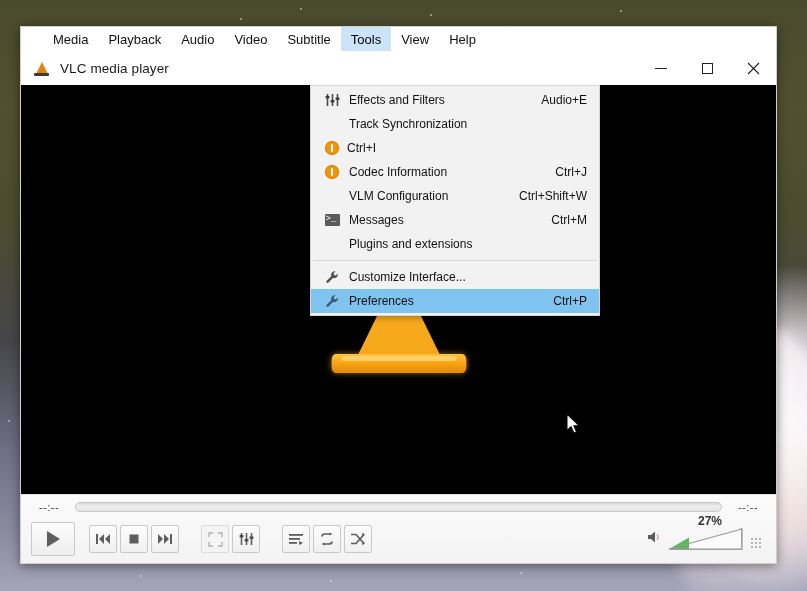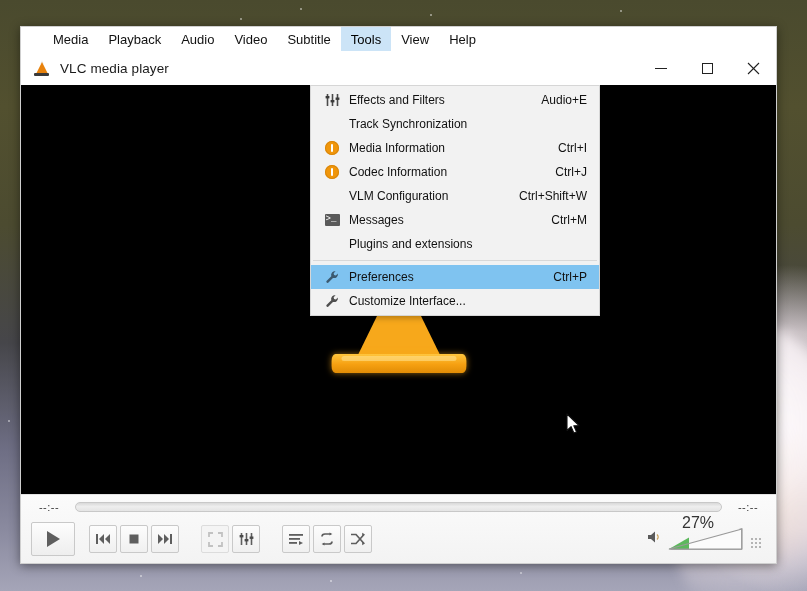--- a/index.html
+++ b/index.html
@@ -370,23 +370,24 @@
   }
   #vol-fill {
     position: absolute;
     left: 1px; bottom: 2px;
     width: 20px; height: 20px;
     background: #5cb85c;
     clip-path: polygon(0 100%, 100% 42%, 100% 100%);
   }
   #vol-label {
     position: absolute;
-    left: 14px; top: -13px;
-    font-size: 16px;
+    left: 30px; top: -13px;
+    font-size: 12px;
     color: #333;
+    font-weight: bold;
   }
   #resize-grip {
     width: 12px; height: 12px;
     margin-left: 8px;
     align-self: flex-end;
     margin-bottom: 2px;
     background-image:
       radial-gradient(circle, #b4b4b4 40%, transparent 41%);
     background-size: 4px 4px;
     background-position: 0 0;
@@ -492,21 +493,20 @@
       <div class="mi">
         <span class="mi-icon"></span>
         <span class="mi-label">Track Synchronization</span>
         <span class="mi-shortcut"></span>
       </div>
 
       <div class="mi">
         <span class="mi-icon">
             <span class="ico-info"></span>
           </span>
-        <span class="mi-label">Media Information</span>
         <span class="mi-shortcut">Ctrl+I</span>
       </div>
 
       <div class="mi">
         <span class="mi-icon">
             <span class="ico-info"></span>
           </span>
         <span class="mi-label">Codec Information</span>
         <span class="mi-shortcut">Ctrl+J</span>
       </div>
@@ -527,38 +527,38 @@
       </div>
 
       <div class="mi">
         <span class="mi-icon"></span>
         <span class="mi-label">Plugins and extensions</span>
         <span class="mi-shortcut"></span>
       </div>
 
       <div class="mi-sep"></div>
 
+      <div class="mi">
+        <span class="mi-icon">
+          <svg class="ico-wrench" width="15" height="15" viewBox="0 0 16 16">
+            <path d="M11.3 1.4a4 4 0 0 0-4.6 5.2L1.6 11.7a1.3 1.3 0 0 0 1.8 1.8l5.1-5.1a4 4 0 0 0 5.2-4.6l-2.1 2.1-1.9-.5-.5-1.9z" fill="#4f4f4f"></path>
+          </svg>
+        </span>
+        <span class="mi-label">Customize Interface...</span>
+        <span class="mi-shortcut"></span>
+      </div>
+
       <div class="mi selected">
         <span class="mi-icon">
           <svg class="ico-wrench" width="15" height="15" viewBox="0 0 16 16">
             <path d="M11.3 1.4a4 4 0 0 0-4.6 5.2L1.6 11.7a1.3 1.3 0 0 0 1.8 1.8l5.1-5.1a4 4 0 0 0 5.2-4.6l-2.1 2.1-1.9-.5-.5-1.9z" fill="#3c5a70"></path>
           </svg>
         </span>
         <span class="mi-label">Preferences</span>
         <span class="mi-shortcut">Ctrl+P</span>
-      </div>
-
-      <div class="mi">
-        <span class="mi-icon">
-          <svg class="ico-wrench" width="15" height="15" viewBox="0 0 16 16">
-            <path d="M11.3 1.4a4 4 0 0 0-4.6 5.2L1.6 11.7a1.3 1.3 0 0 0 1.8 1.8l5.1-5.1a4 4 0 0 0 5.2-4.6l-2.1 2.1-1.9-.5-.5-1.9z" fill="#4f4f4f"></path>
-          </svg>
-        </span>
-        <span class="mi-label">Customize Interface...</span>
-        <span class="mi-shortcut"></span>
       </div>
 
     </div>
 
     <div id="cursor">
       <svg width="16" height="24" viewBox="0 0 16 24">
         <path d="M1 1 L1 17.5 L5.1 13.6 L7.9 20 L10.5 18.9 L7.8 12.7 L13 12.6 Z" fill="#ffffff" stroke="#111111" stroke-width="1.1" stroke-linejoin="round"></path>
       </svg>
     </div>
   </div>

